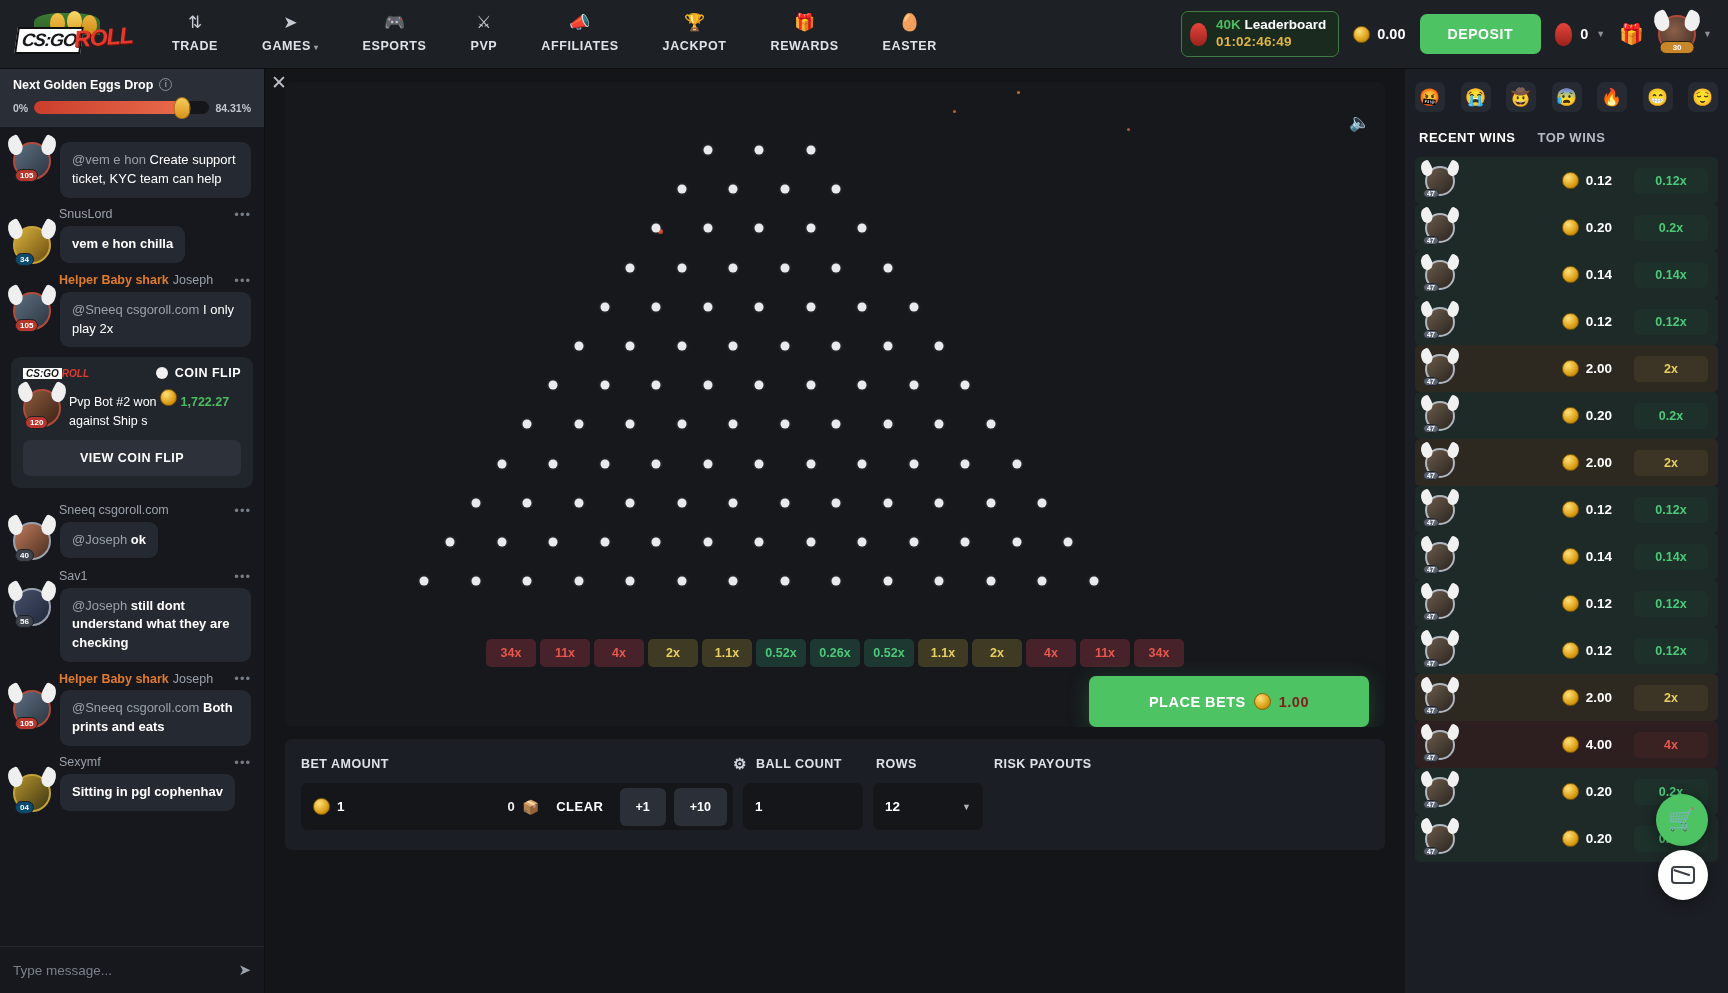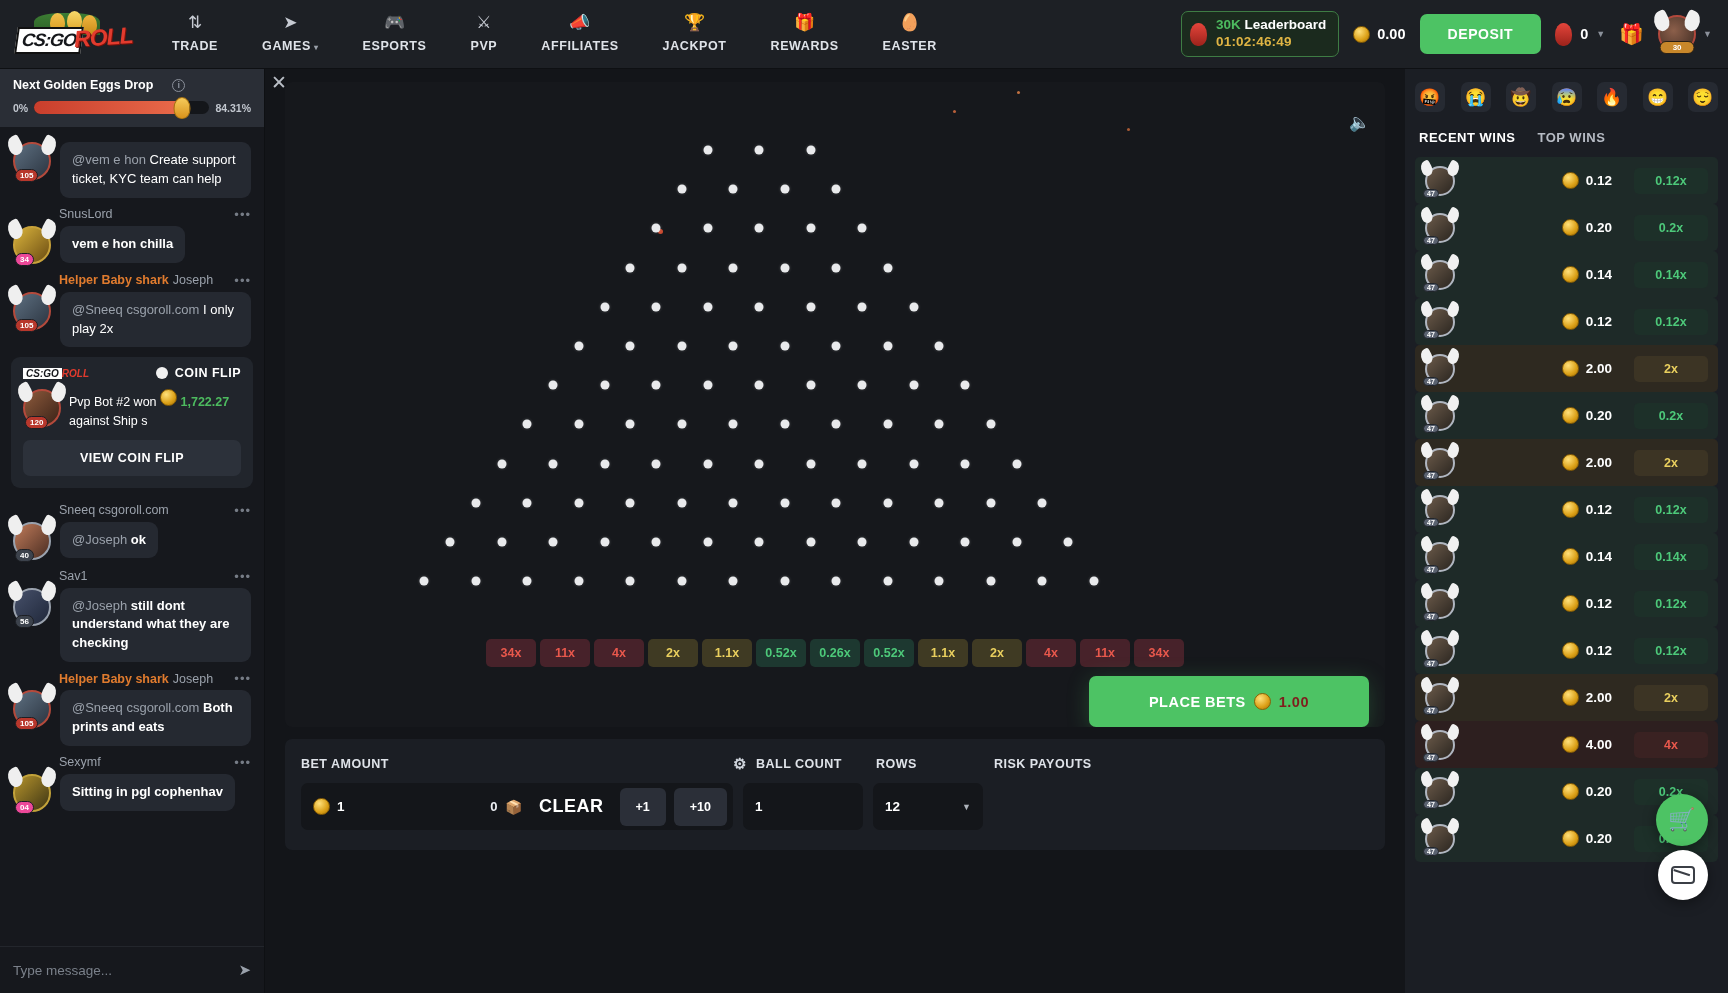--- a/index.html
+++ b/index.html
@@ -91,21 +91,21 @@
 
   
   .body { flex: 1; display: flex; min-height: 0; }
 
   
   .chat {
     width: 265px; min-width: 265px; background: #16181d;
     display: flex; flex-direction: column; border-right: 1px solid #0e1013;
   }
   .drop-box { background: #2a2e36; padding: 9px 13px 13px; }
-  .drop-title { font-size: 12.5px; font-weight: bold; display: flex; align-items: flex-end; gap: 19px; }
+  .drop-title { font-size: 12.5px; font-weight: bold; display: flex; align-items: flex-start; gap: 6px; }
   .info-i {
     width: 13px; height: 13px; border-radius: 50%; border: 1px solid #8a909a;
     color: #8a909a; font-size: 9px; line-height: 11px; text-align: center; font-weight: bold;
   }
   .drop-bar-row { display: flex; align-items: center; gap: 6px; margin-top: 9px; }
   .pct { font-size: 10.5px; color: #c2c7cf; font-weight: bold; }
   .bar-track {
     flex: 1; height: 13px; border-radius: 8px; background: #14161a; position: relative;
   }
   .bar-fill {
@@ -138,21 +138,21 @@
     position: absolute; width: 14px; height: 19px; background: #efefef;
     border-radius: 60% 20% 50% 40%; top: -6px; z-index: 2;
   }
   .av-sm .w.l { left: -5px; transform: rotate(-28deg); }
   .av-sm .w.r { right: -5px; transform: rotate(28deg) scaleX(-1); }
   .av-sm .lv {
     position: absolute; bottom: -2px; left: 2px; z-index: 3;
     background: #b8372c; color: #fff; font-size: 8px; font-weight: bold;
     border-radius: 9px; padding: 1px 4px; border: 1px solid #1d1f24;
   }
-  .av-sm.g2 .lv, .av-sm.g6 .lv { background: #ec4899; }
+  .av-sm.g2 .lv, .av-sm.g6 .lv { background: #0c4a6e; }
   .av-sm.g4 .lv, .av-sm.g5 .lv { background: #3c424c; }
   .bubble {
     background: #252931; border-radius: 9px; padding: 9px 12px;
     font-size: 13px; line-height: 1.45; color: #fff; max-width: 196px;
   }
   .bubble .at { color: #9aa1ab; }
   .bubble.plain { font-weight: bold; }
   .coinflip-card { margin: 8px 11px; background: #21252c; border-radius: 9px; overflow: hidden; }
   .cf-head { display: flex; align-items: center; padding: 9px 12px; }
   .cf-logo { font-size: 10px; font-weight: bold; font-style: italic; }
@@ -227,21 +227,21 @@
   .ctl-row { display: flex; align-items: center; margin-top: 10px; gap: 10px; }
   .bet-field {
     width: 432px; background: #14161a; border-radius: 7px; height: 47px;
     display: flex; align-items: center; padding: 0 6px 0 12px; gap: 8px;
   }
   .bet-val { font-size: 13.5px; font-weight: bold; flex: 1; display:flex; align-items:center; gap:7px;}
   .bet-zero { font-size: 13px; color: #eceff3; font-weight: bold; }
   .bet-case { font-size: 14px; }
   .mini-btn {
     background: transparent; border: none; color: #fff; font-weight: bold;
-    font-size: 18px; letter-spacing: .5px; padding: 10px 8px; cursor: pointer;
+    font-size: 13px; letter-spacing: .5px; padding: 10px 8px; cursor: pointer;
   }
   .chip {
     background: #2b2f38; border: none; border-radius: 6px; color: #fff;
     font-weight: bold; font-size: 12.5px; padding: 12px 16px; cursor: pointer;
   }
   .num-field {
     width: 120px; background: #14161a; border-radius: 7px; height: 47px;
     display: flex; align-items: center; padding: 0 12px; font-size: 13.5px; font-weight: bold;
   }
   .sel-field {
@@ -368,21 +368,21 @@
       <div class="nav-item easter">
         <span class="ico">🥚</span>
         <span class="lbl">EASTER</span>
       </div>
     </div>
 
     <div class="header-right">
       <div class="leaderboard">
         <div class="lb-egg"></div>
         <div class="lb-txt">
-          <div class="lb-top"><span class="k">30K</span> <span>Leaderboard</span></div>
+          <div class="lb-top"><span class="k">40K</span> <span>Leaderboard</span></div>
           <div class="lb-time">01:02:46:49</div>
         </div>
       </div>
       <div class="balance">
         <span class="coin"></span>
         <span>0.00</span>
       </div>
       <button class="deposit-btn">DEPOSIT</button>
       <div class="egg-count">
         <span class="lb-egg"></span>

